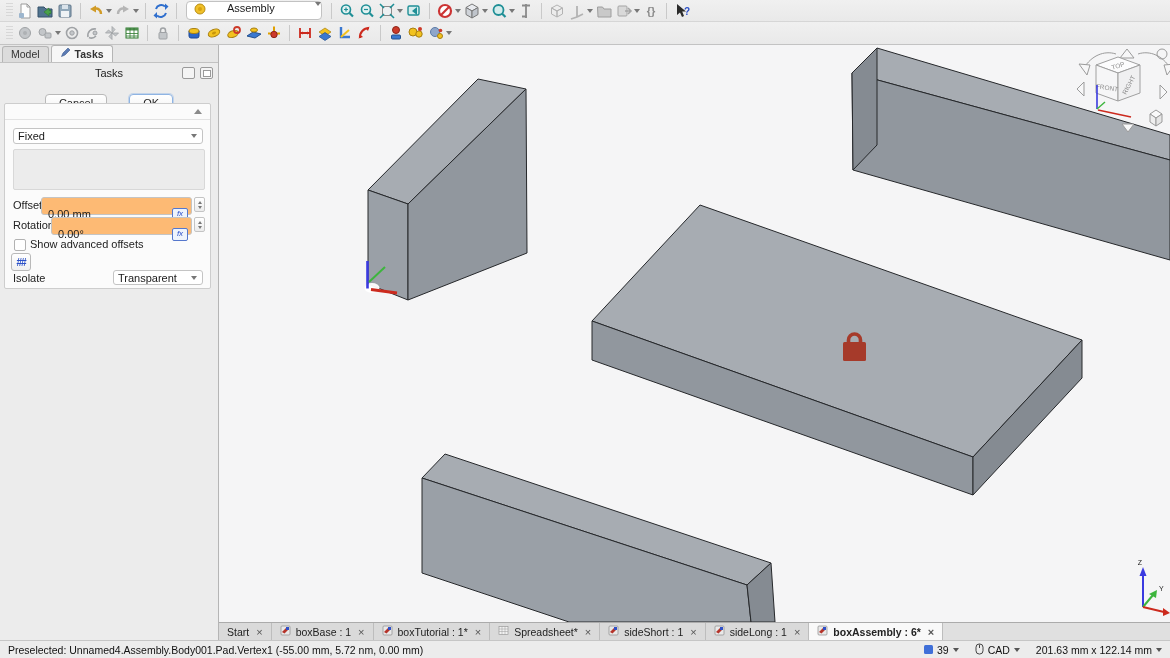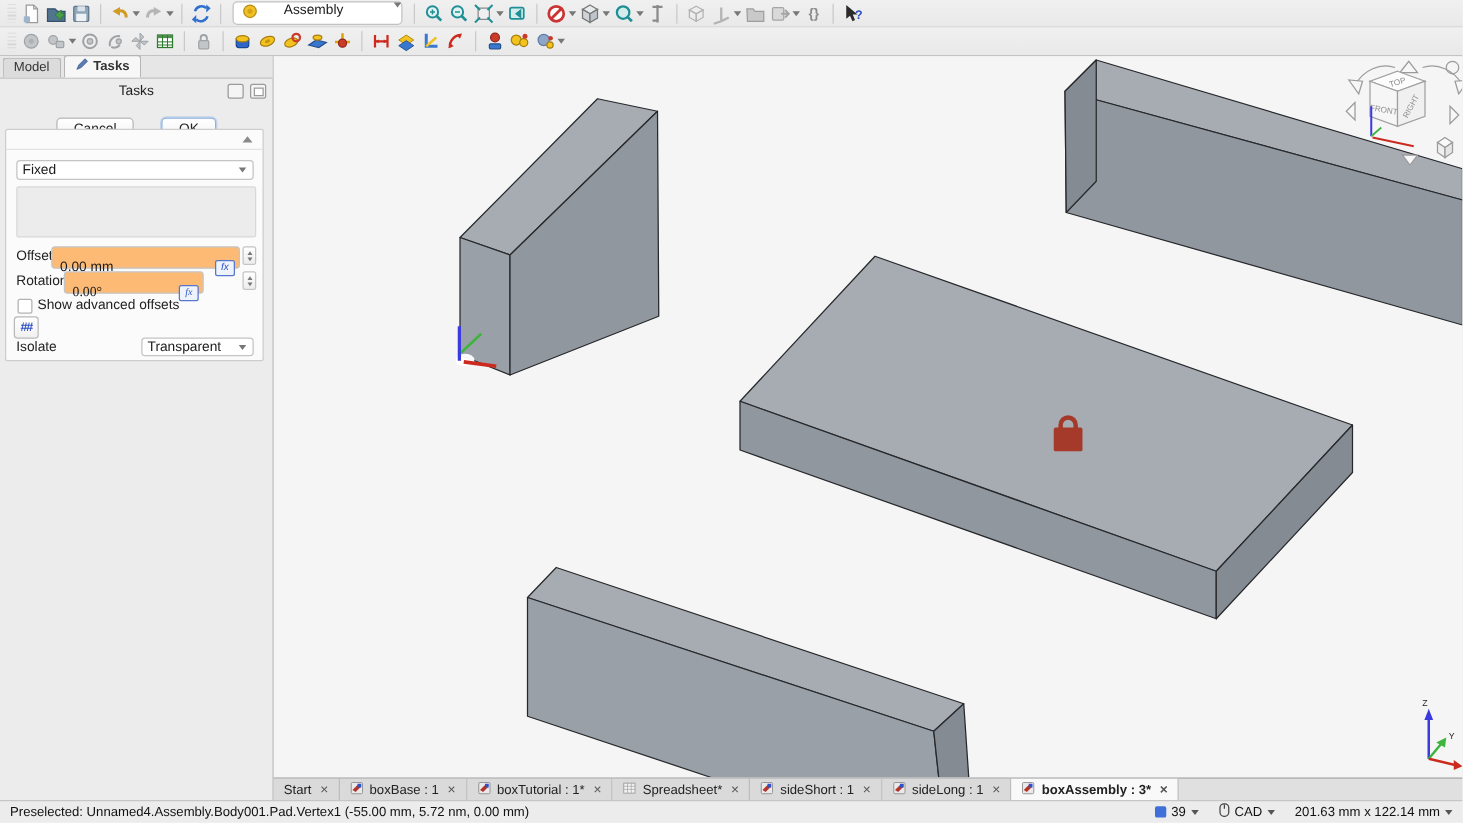--- a/index.html
+++ b/index.html
@@ -409,21 +409,21 @@
       <span>0.00 mm</span>
       <span class="spacer"></span>
         <span class="fx">fx</span>
     </div>
     <div class="spinner" style="left:189px;top:93px;">
         <span class="up"></span>
         <span class="dn"></span>
       </div>
 
     <span class="flabel" style="left:8px;top:115px;">Rotation</span>
-    <div class="input" style="left:46px;top:113px;width:112px;font-family:Liberation Serif, serif;">
+    <div class="input" style="left:46px;top:113px;width:141px;">
       <span>0.00°</span>
       <span class="spacer"></span>
         <span class="fx">fx</span>
     </div>
     <div class="spinner" style="left:189px;top:113px;">
         <span class="up"></span>
         <span class="dn"></span>
       </div>
 
     <span class="checkbox" style="left:9px;top:135px;"></span>
@@ -572,21 +572,21 @@
         </svg></span>
     <span>sideLong : 1</span>
     <span class="close">×</span>
   </div>
   <div class="doctab active">
     <span><svg width="11" height="11">
           <rect x="1" y="1" width="9" height="9" rx="1" fill="#e9e9e9" stroke="#8b8b8b" stroke-width="0.7"></rect>
           <path d="M2 7l4-4 2.5 1.5-4 4z" fill="#b5342a"></path>
           <rect x="6" y="2" width="3" height="3" fill="#3050c8"></rect>
         </svg></span>
-    <span>boxAssembly : 3*</span>
+    <span>boxAssembly : 6*</span>
     <span class="close">×</span>
   </div>
 </div>
 
 <div class="statusbar">
   <span class="sb-msg">Preselected: Unnamed4.Assembly.Body001.Pad.Vertex1 (-55.00 mm, 5.72 nm, 0.00 mm)</span>
   <span class="sb-item">
     <span class="bluesq"></span>
     <span>39</span>
     <span class="scaret"></span>

